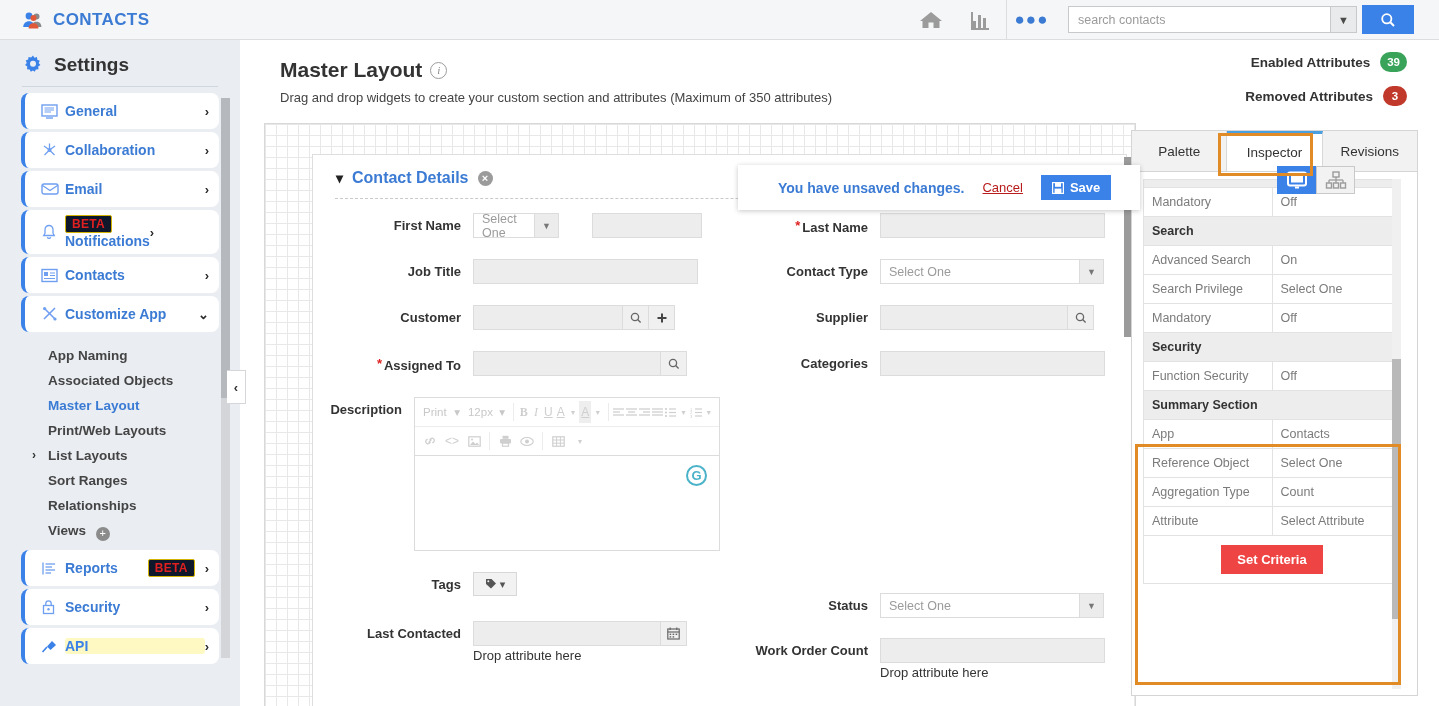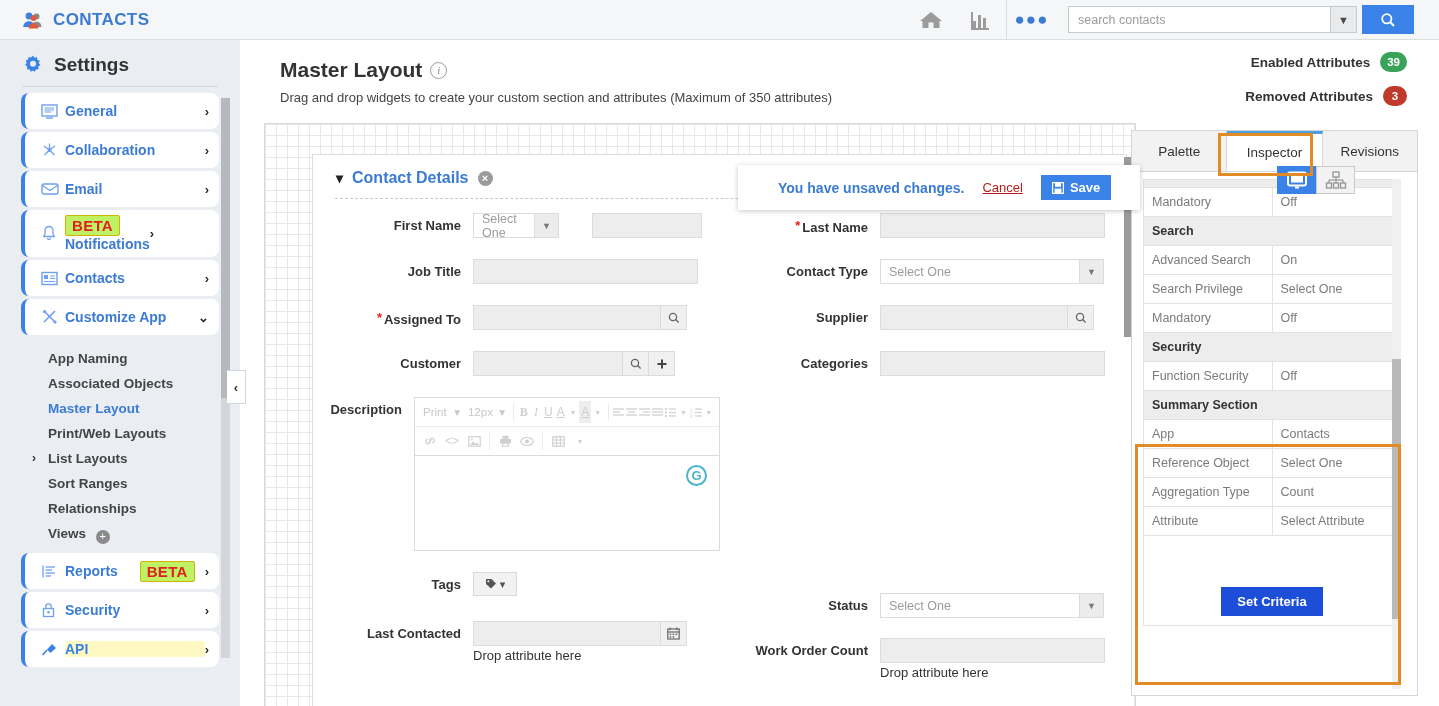--- a/index.html
+++ b/index.html
@@ -56,22 +56,22 @@
   .nav-card {
     position: relative; background: #fff; margin: 0 21px 3px 21px;
     display: flex; align-items: center; min-height: 36px; padding: 5px 10px 5px 16px;
     border-left: 4px solid #3b82e8;
     border-radius: 8px;
   }
   .nav-card .nav-ico { width: 24px; color: #6f9ff0; display: flex; align-items: center; }
   .nav-card .nav-label { color: #3b7bd4; font-weight: bold; font-size: 14px; flex: 1; }
   .nav-card .nav-chev { color: #2a2a2a; font-size: 13px; font-weight: bold; }
   .beta-badge {
-    display: inline-block; background: #bef264; border: 1px solid #d4b400; color: #e02020;
-    font-size: 15px; font-weight: bold; padding: 1px 6px; border-radius: 2px; letter-spacing: .3px;
+    display: inline-block; background: #0f172a; border: 1px solid #d4b400; color: #e02020;
+    font-size: 12px; font-weight: bold; padding: 1px 6px; border-radius: 2px; letter-spacing: .3px;
   }
   .nav-stack { display: flex; flex-direction: column; align-items: flex-start; }
 
   .sub-list { padding: 8px 0 4px 0; }
   .sub-item {
     padding: 5px 0 5px 48px; font-size: 13.5px; font-weight: bold; color: #444;
     position: relative;
   }
   .sub-item.active { color: #3b7bd4; }
   .sub-item .sub-chev { position: absolute; left: 32px; top: 5px; font-size: 12px; color: #333; }
@@ -226,22 +226,22 @@
   }
 
   .inspector { position: absolute; left: 11px; top: 48px; width: 258px; height: 510px; overflow: hidden; }
   .itable { width: 100%; border-collapse: collapse; table-layout: fixed; }
   .itable td { border: 1px solid #e2e2e2; font-size: 12.5px; color: #7b7b7b; padding: 7px 8px; }
   .itable td.k { width: 103px; }
   .itable tr.group td { background: #ededed; color: #333; font-weight: bold; }
   .itable tr.cut td { height: 8px; padding: 0; background: #ededed; }
   .set-crit-cell { text-align: center; padding: 9px 0 !important; }
   .set-crit {
-    display: inline-block; background: #1d4ed8; color: #fff; font-size: 13px; font-weight: bold;
-    padding: 7px 16px; border: none; font-family: "Liberation Sans", sans-serif; margin-top: 42px;
+    display: inline-block; background: #ef4444; color: #fff; font-size: 13px; font-weight: bold;
+    padding: 7px 16px; border: none; font-family: "Liberation Sans", sans-serif;
   }
   .insp-scroll { position: absolute; right: 0; top: 0; width: 9px; height: 510px; background: #f0f0f0; }
   .insp-scroll i { display: block; width: 9px; height: 260px; margin-top: 180px; background: #b9b9b9; }
 
   .summary-hl {
     position: absolute; left: 1135px; top: 444px; width: 266px; height: 241px;
     border: 3px solid #e08b26; z-index: 25; pointer-events: none;
   }
   svg { display: block; }
 </style>
@@ -496,48 +496,48 @@
           </div>
 
           <div class="frow">
             <div class="flabel">Job Title</div>
             <div class="fctl">
               <div class="inp" style="width:225px"></div>
             </div>
           </div>
 
           <div class="frow">
-            <div class="flabel">
-              <span class="req">*</span><span>Assigned To</span>
-            </div>
-            <div class="fctl">
-              <div class="inp" style="width:188px"></div>
-              <div class="addon">
-                <svg width="12" height="12" viewBox="0 0 12 12">
-                    <circle cx="5" cy="5" r="3.6" fill="none" stroke="#666" stroke-width="1.3"></circle>
-                    <line x1="7.6" y1="7.6" x2="10.6" y2="10.6" stroke="#666" stroke-width="1.4"></line>
-                  </svg>
-              </div>
-            </div>
-          </div>
-
-          <div class="frow">
             <div class="flabel">Customer</div>
             <div class="fctl">
               <div class="inp" style="width:150px"></div>
               <div class="addon">
                 <svg width="12" height="12" viewBox="0 0 12 12">
                     <circle cx="5" cy="5" r="3.6" fill="none" stroke="#666" stroke-width="1.3"></circle>
                     <line x1="7.6" y1="7.6" x2="10.6" y2="10.6" stroke="#666" stroke-width="1.4"></line>
                   </svg>
               </div>
               <div class="addon">
                 <svg width="12" height="12" viewBox="0 0 12 12">
                     <line x1="6" y1="1.5" x2="6" y2="10.5" stroke="#444" stroke-width="2"></line>
                     <line x1="1.5" y1="6" x2="10.5" y2="6" stroke="#444" stroke-width="2"></line>
+                  </svg>
+              </div>
+            </div>
+          </div>
+
+          <div class="frow">
+            <div class="flabel">
+              <span class="req">*</span><span>Assigned To</span>
+            </div>
+            <div class="fctl">
+              <div class="inp" style="width:188px"></div>
+              <div class="addon">
+                <svg width="12" height="12" viewBox="0 0 12 12">
+                    <circle cx="5" cy="5" r="3.6" fill="none" stroke="#666" stroke-width="1.3"></circle>
+                    <line x1="7.6" y1="7.6" x2="10.6" y2="10.6" stroke="#666" stroke-width="1.4"></line>
                   </svg>
               </div>
             </div>
           </div>
 
           <div class="frow">
             <div class="flabel">Description</div>
             <div class="fctl">
               <div class="rte">
                 <div class="rte-row">

